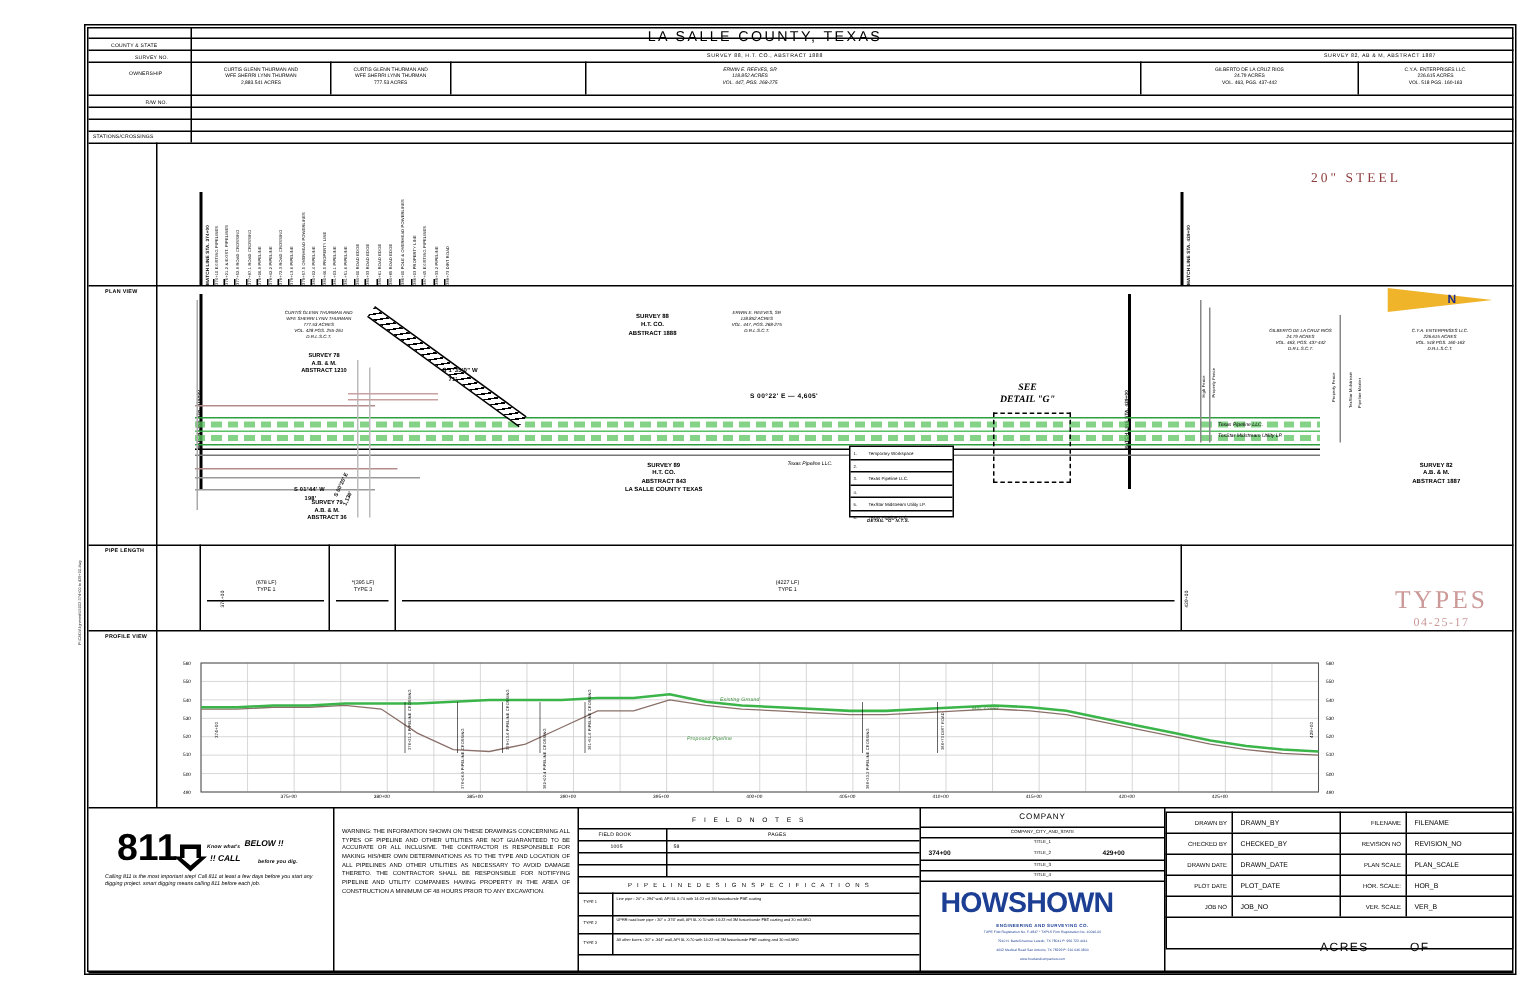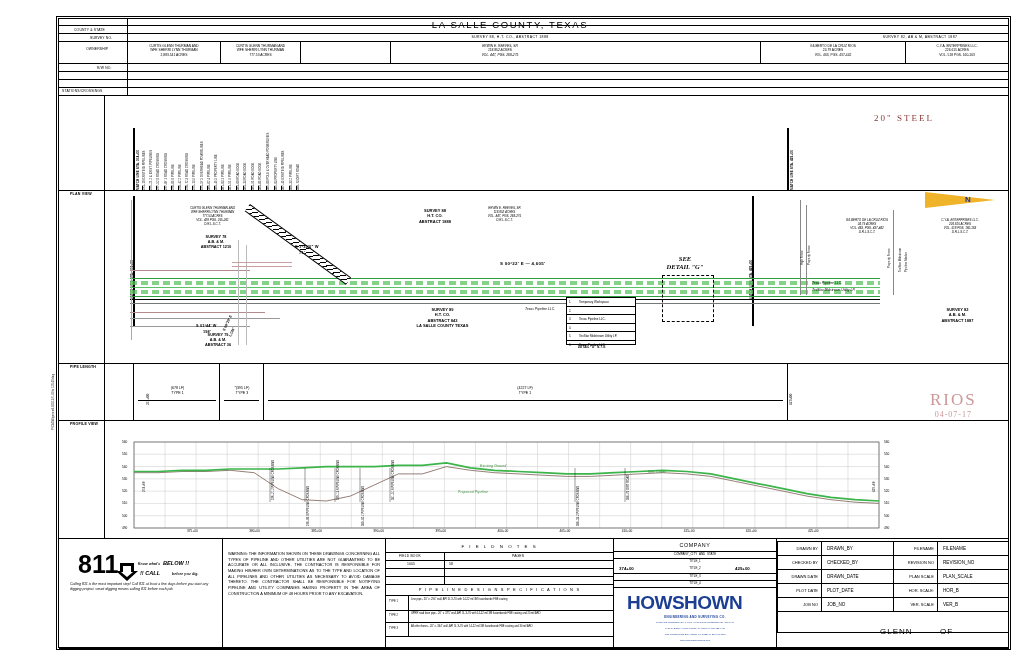--- a/index.html
+++ b/index.html
@@ -341,22 +341,22 @@
   <div class="pipelen" style="left:222px;top:386px;width:40px;">
     <div>*(395 LF)</div>
     <div>TYPE 3</div>
   </div>
   <div class="pipelen" style="left:470px;top:386px;width:110px;">
     <div>(4227 LF)</div>
     <div>TYPE 1</div>
   </div>
 
   <div class="draft" style="left:930px;top:390px;">
-    <div class="d1">RIOS</div>
-    <div class="d2">04-07-17</div>
+    <div class="d1">TYPES</div>
+    <div class="d2">04-25-17</div>
   </div>
 
   <div id="profile" style="position:absolute;left:120px;top:440px;width:790px;height:92px;">
     <svg width="790" height="92" viewBox="0 0 790 92" style="position:absolute;left:0;top:0;">
       <g id="prof-grid" stroke="#c9c9c9" stroke-width="0.5">
           <line x1="14" x2="759" y1="2" y2="2"></line>
           <line x1="14" x2="759" y1="14.285714285714285" y2="14.285714285714285"></line>
           <line x1="14" x2="759" y1="26.57142857142857" y2="26.57142857142857"></line>
           <line x1="14" x2="759" y1="38.857142857142854" y2="38.857142857142854"></line>
           <line x1="14" x2="759" y1="51.14285714285714" y2="51.14285714285714"></line>
@@ -562,16 +562,16 @@
       <div class="tbcell l" style="left: 939px; top: 583px; width: 70px; height: 14px;">HOR_B</div>
       <div class="hline" style="left: 777px; top: 611px; width: 232px;"></div>
       <div class="vline" style="left: 821px; top: 597px; height: 14px;"></div>
       <div class="vline" style="left: 893px; top: 597px; height: 14px;"></div>
       <div class="vline" style="left: 937px; top: 597px; height: 14px;"></div>
       <div class="tbcell r" style="left: 777px; top: 597px; width: 44px; height: 14px;">JOB NO</div>
       <div class="tbcell l" style="left: 823px; top: 597px; width: 70px; height: 14px;">JOB_NO</div>
       <div class="tbcell r" style="left: 893px; top: 597px; width: 44px; height: 14px;">VER. SCALE</div>
       <div class="tbcell l" style="left: 939px; top: 597px; width: 70px; height: 14px;">VER_B</div>
     </div>
-  <div class="sheetof" style="left:880px;top:627px;">GLENN</div>
+  <div class="sheetof" style="left:880px;top:627px;">ACRES</div>
   <div class="sheetof" style="left:940px;top:627px;">OF</div>
 
 </div>
 
 </body></html>

